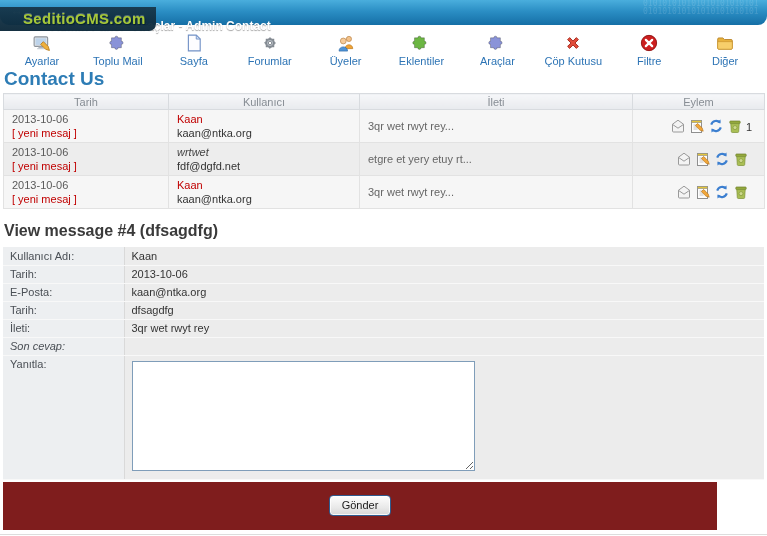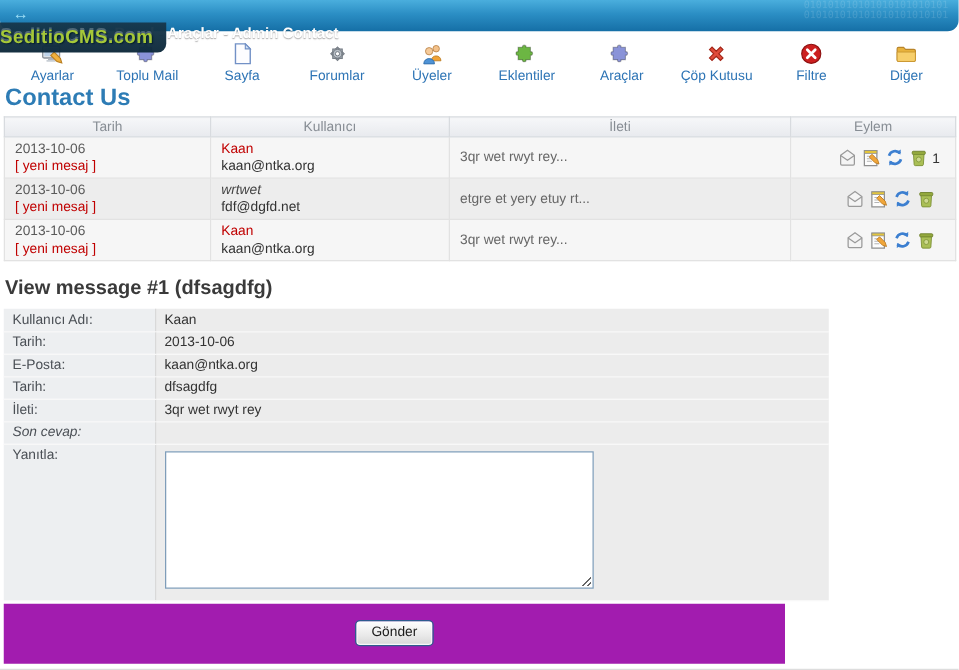--- a/index.html
+++ b/index.html
@@ -11,21 +11,21 @@
     background:linear-gradient(#4aaedd 0%, #2b8ec4 45%, #156fa6 100%);
     border-radius:0 0 9px 9px; }
   .nav-arrows { position:absolute; left:10px; top:3px; color:#9adcf5;
     font-weight:bold; font-size:13px; cursor:pointer; }
   .breadcrumb { position:absolute; left:38px; top:5px; color:#fff; font-weight:bold;
     font-size:12px; text-shadow:0 1px 1px rgba(0,0,0,.35); white-space:pre; }
   .breadcrumb .bc-link { cursor:pointer; }
   .binary { position:absolute; right:6px; top:0; width:118px; height:42px;
     overflow:hidden; color:rgba(255,255,255,.14); font-family:"DejaVu Sans Mono", monospace;
     font-size:8px; line-height:8px; word-break:break-all; pointer-events:none; }
-  .logo { position:absolute; left:0; top:18px; padding:3px 10px 4px 0;
+  .logo { position:absolute; left:0; top:7px; padding:3px 10px 4px 23px;
     background:linear-gradient(rgba(23,56,76,.96), rgba(12,40,58,.96));
     border-radius:0 0 7px 0; cursor:pointer; }
   .logo span { font-size:15px; font-weight:bold; letter-spacing:.3px; color:#a6c838;
     text-shadow:1px 1px 1px #06202e, 0 -1px 0 rgba(255,255,255,.25); }
 
   
   .toolbar { display:flex; padding:9px 4px 0 4px; }
   .tb-item { flex:1; display:flex; flex-direction:column; align-items:center;
     cursor:pointer; }
   .tb-item svg { width:18px; height:18px; }
@@ -51,32 +51,32 @@
   .cell-email { color:#333; }
   .cell-msg { color:#666; }
   .actions { display:flex; justify-content:flex-end; align-items:center;
     gap:3px; padding-right:4px; }
   .actions .act { width:16px; height:16px; cursor:pointer; display:inline-block; }
   .actions svg { width:16px; height:16px; display:block; }
   .badge { color:#333; margin-left:0; align-self:flex-end; }
 
   
   .view-title { margin:13px 0 7px 4px; font-size:16px; font-weight:bold; color:#3a3a3a; }
-  table.form { width:660px; margin:0 3px; border-collapse:collapse; table-layout:fixed; }
+  table.form { width:761px; margin:0 3px; border-collapse:collapse; table-layout:fixed; }
   table.form td { padding:2px 7px; font-size:11px; border-bottom:1px solid #f8f8f8; }
   td.f-label { width:121px; background:#edeff1; color:#4a4f55;
     border-right:1px solid #d9d9d9; height:18px; }
   td.f-value { background:#ececec; color:#333; }
   .red-label { color:#c00000;font-style:italic; }
   .red-value { color:#c00000; }
   td.f-reply-label { vertical-align:top; padding-top:5px;margin-left:16px; }
   textarea.reply { width:343px; height:110px; margin:3px 0 4px 0;
     border:1px solid #7f9db9; background:#fff; resize:both;
     font-family:"Liberation Sans", sans-serif; font-size:11px; padding:2px; }
-  .btn-row { width:625px; margin:2px 3px 0 3px; height:48px; background:#a21caf;
+  .btn-row { width:714px; margin:2px 3px 0 3px; height:48px; background:#7f1d1d;
     display:flex; align-items:center; justify-content:center; }
   button.submit { font-family:"Liberation Sans", sans-serif; font-size:11px; color:#1a1a1a;
     padding:3px 12px 4px; border:1px solid #2f5b8f; border-radius:4px;
     background:linear-gradient(#fefefe,#e9e9e9 60%,#d7d7d7);
     box-shadow:inset 0 0 0 1px rgba(255,255,255,.8); cursor:pointer; }
   .page-end { margin:4px 0 0 0; border-top:1px solid #ddd; }
 </style>
 </head>
 <body>
 
@@ -346,21 +346,21 @@
                 <use href="#i-bin"></use>
               </svg>
             </span>
           <span class="badge"></span>
         </div>
       </td>
     </tr>
   </tbody>
 </table>
 
-<div class="view-title">View message #1 (dfsagdfg)</div>
+<div class="view-title">View message #4 (dfsagdfg)</div>
 
 <table class="form">
   <tbody>
       <tr>
     <td class="f-label">Kullanıcı Adı:</td>
     <td class="f-value red-value">Kaan</td>
   </tr>
   <tr>
     <td class="f-label">Tarih:</td>
     <td class="f-value">2013-10-06</td>

